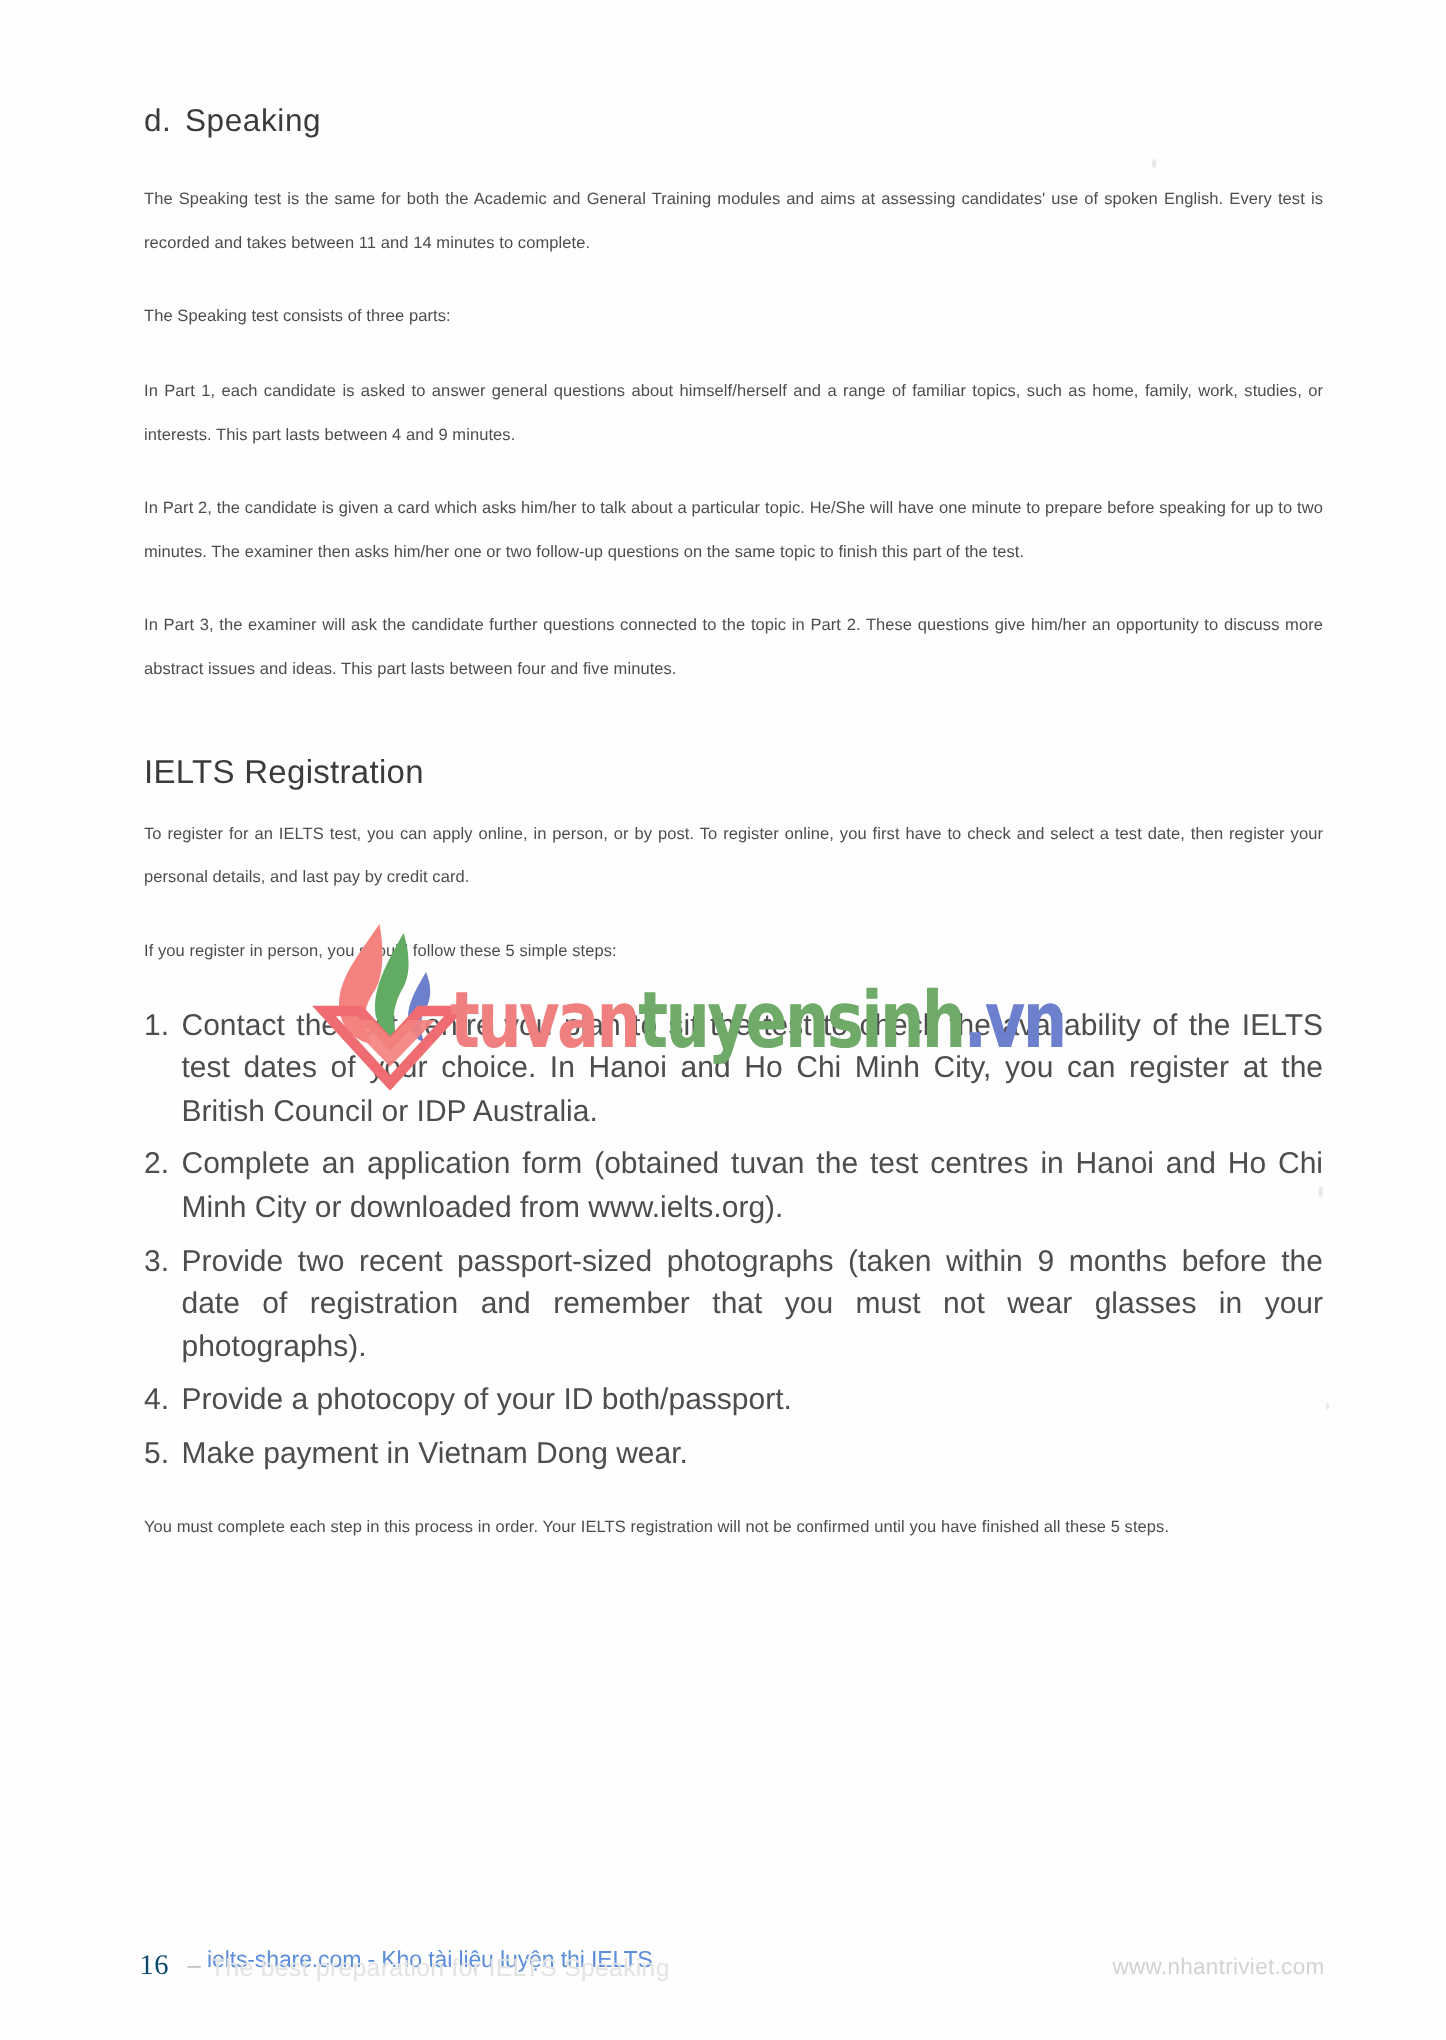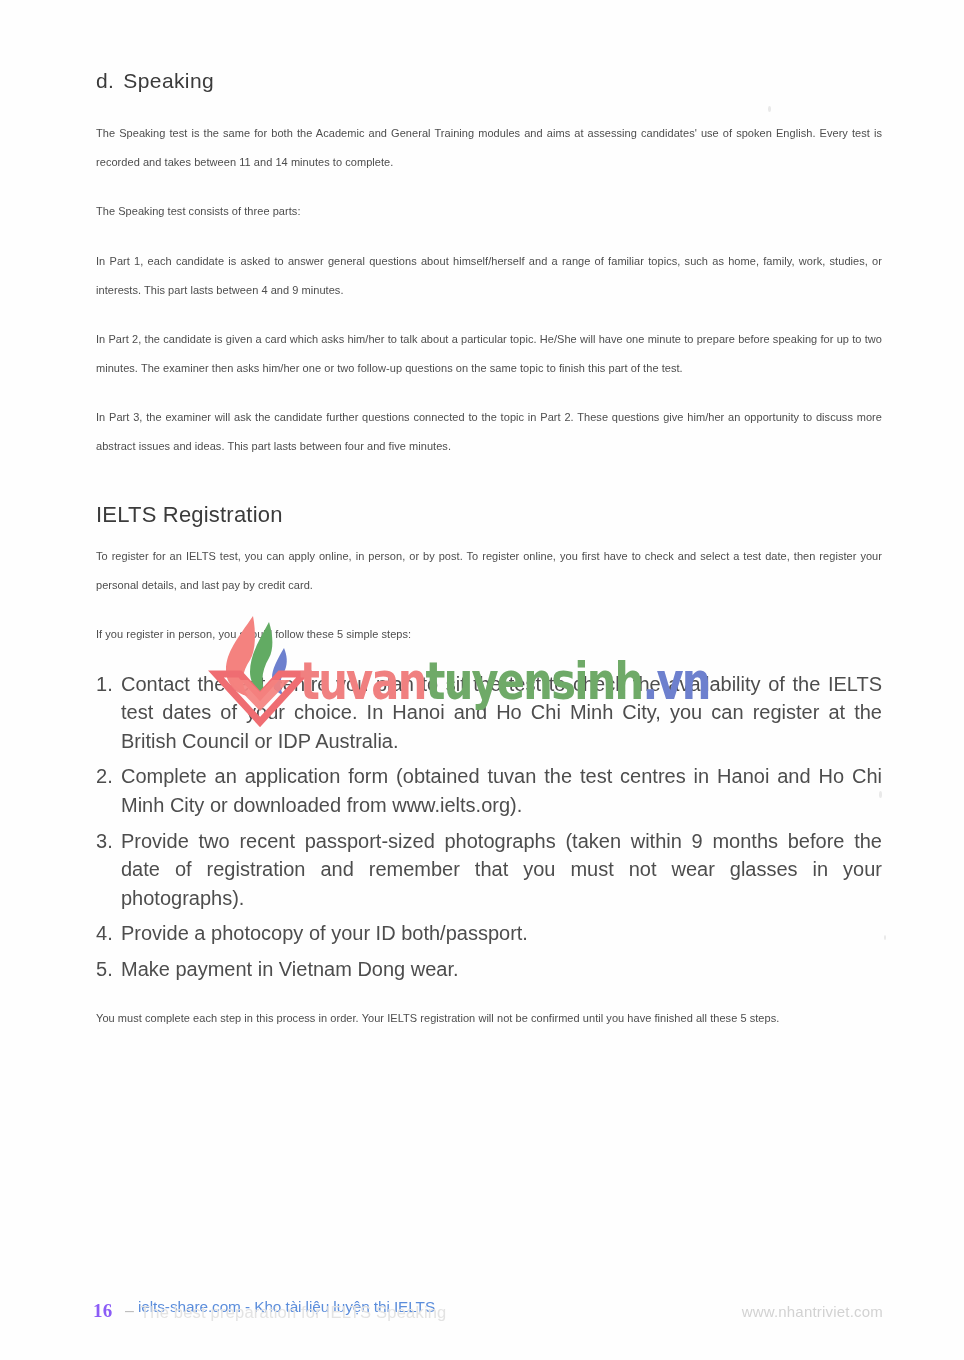--- a/index.html
+++ b/index.html
@@ -133,22 +133,22 @@
     top: 1296px;
     width: 790px;
     height: 46px;
   }
   #page-number {
     position: absolute;
     left: 0;
     top: 4px;
     font-family: "Liberation Serif", serif;
     font-size: 19px;
-    font-weight: 700;
-    color: #8b5cf6;
+    font-weight: 400;
+    color: #0c4a6e;
     letter-spacing: 0.3px;
   }
   #footer-dash {
     position: absolute;
     left: 32px;
     top: 6px;
     font-size: 16px;
     color: #bdbdbd;
   }
   #footer-faint {

